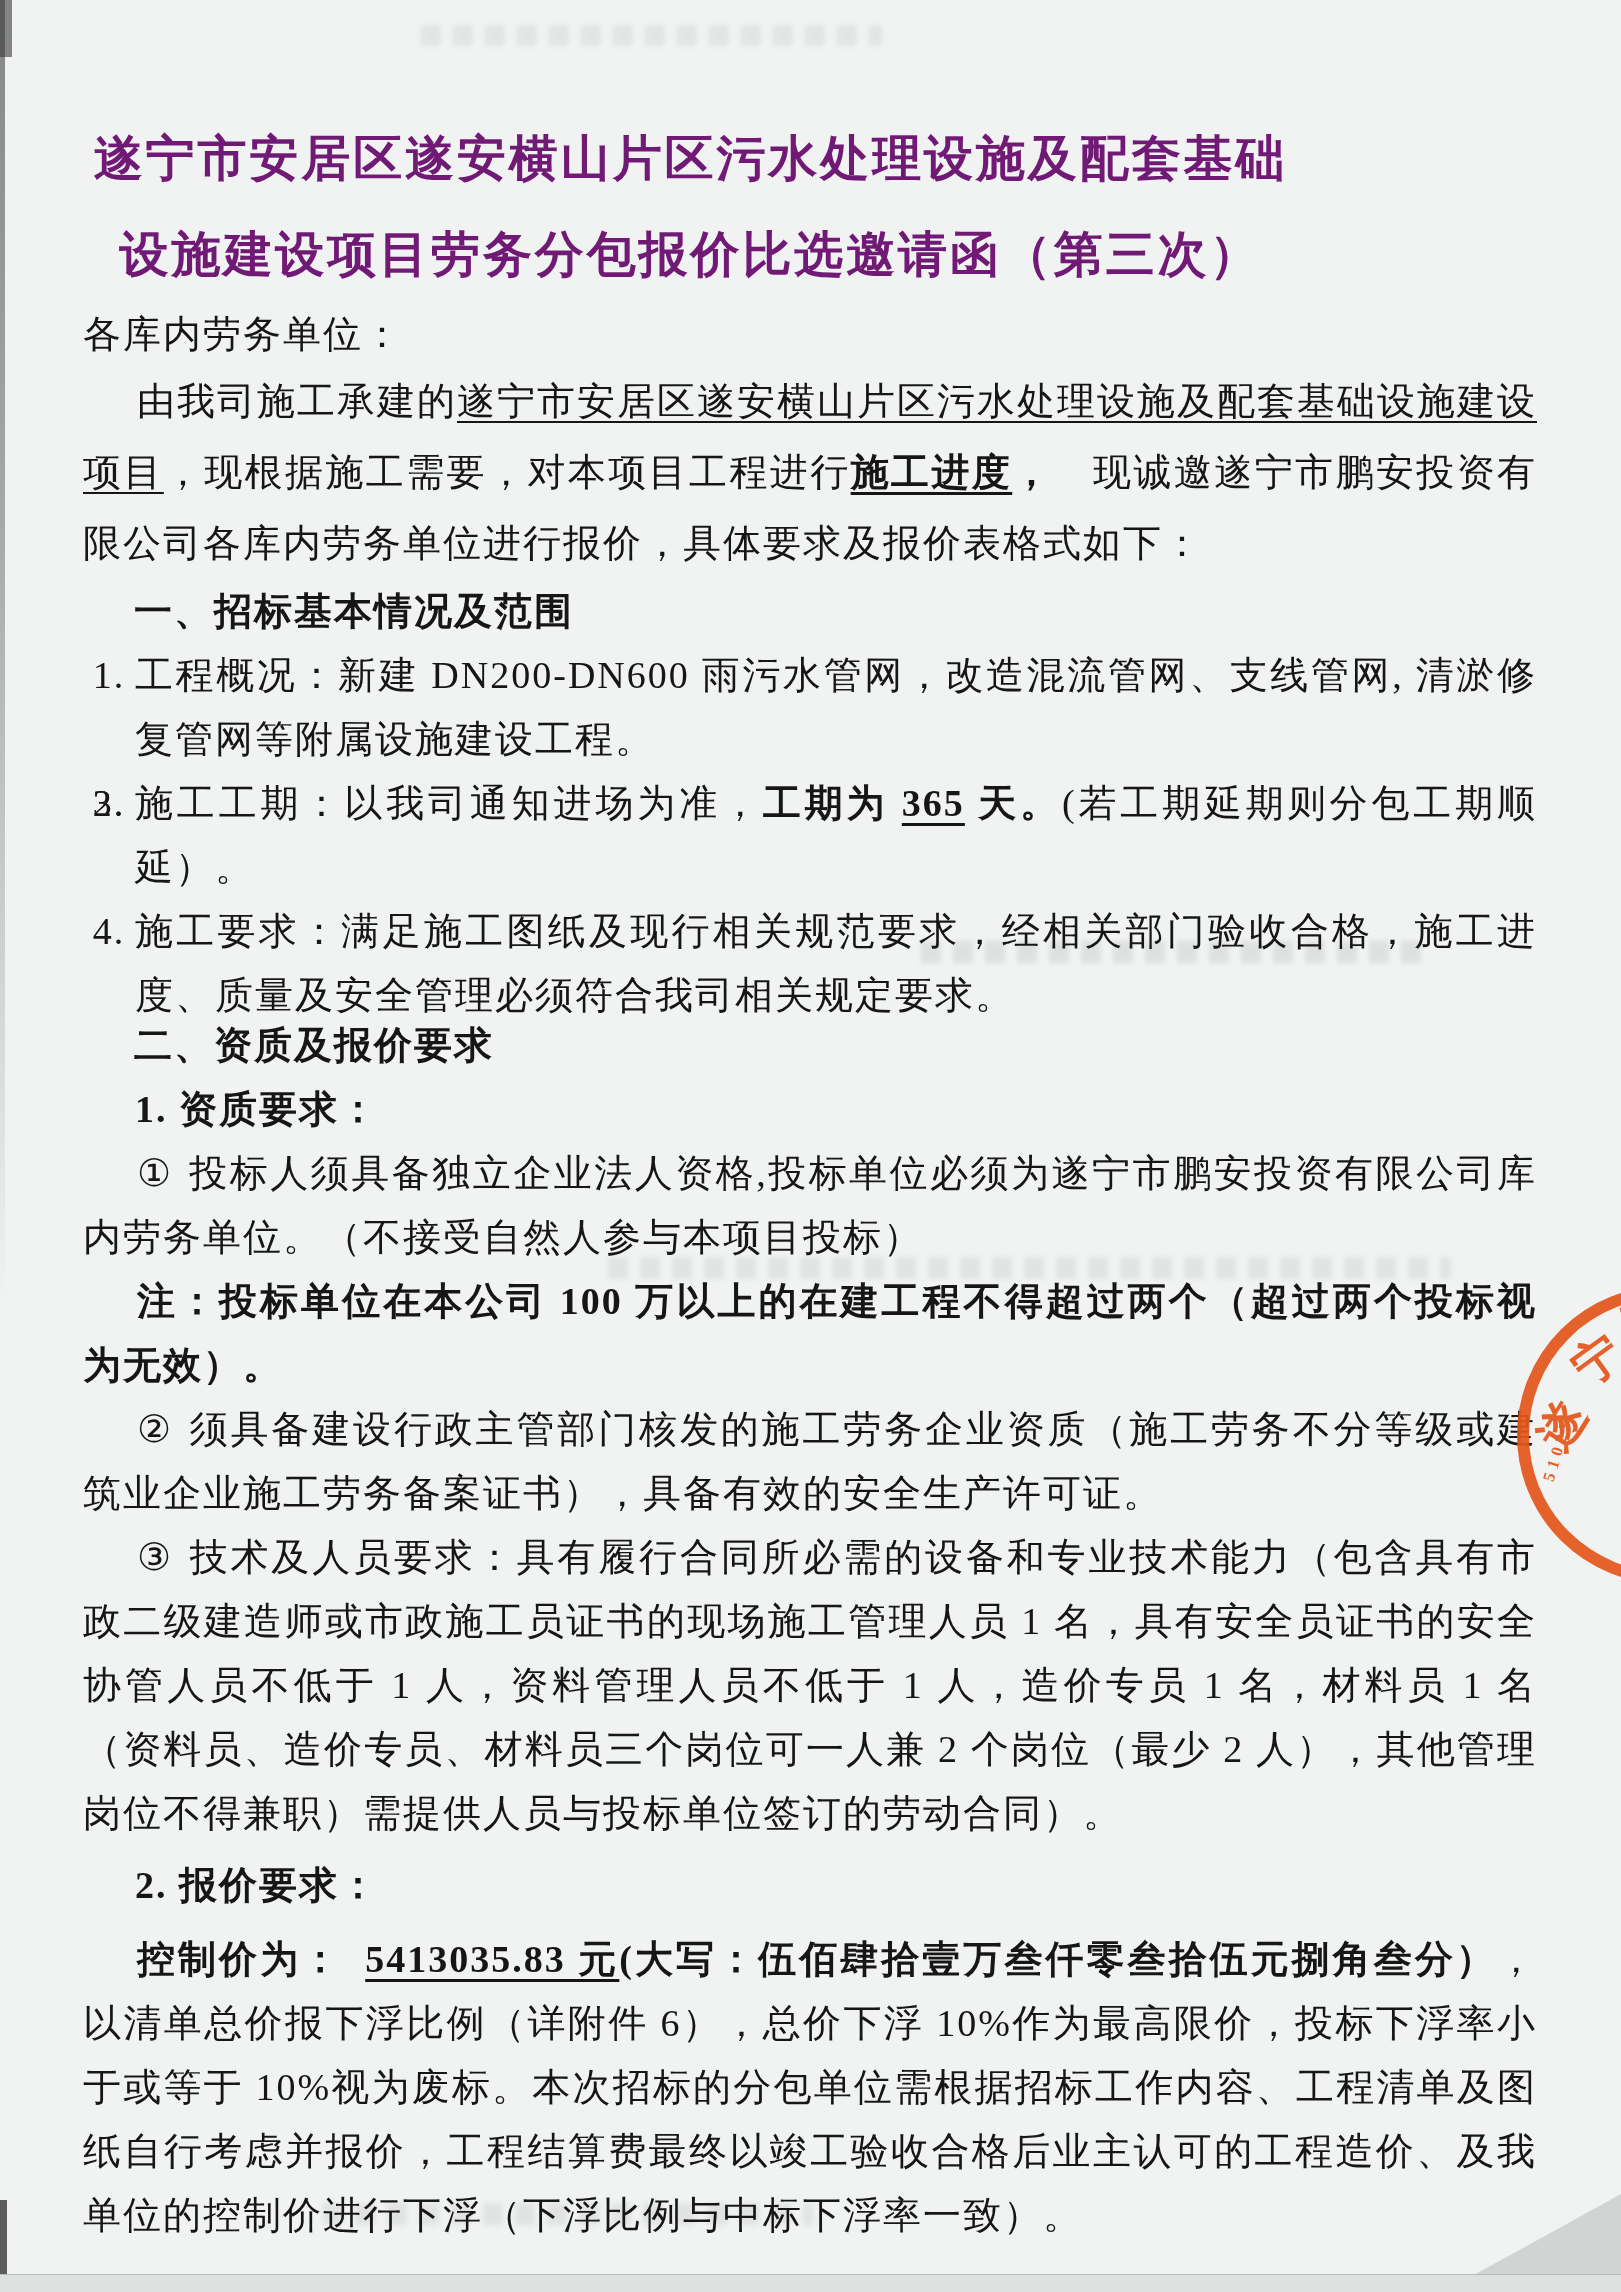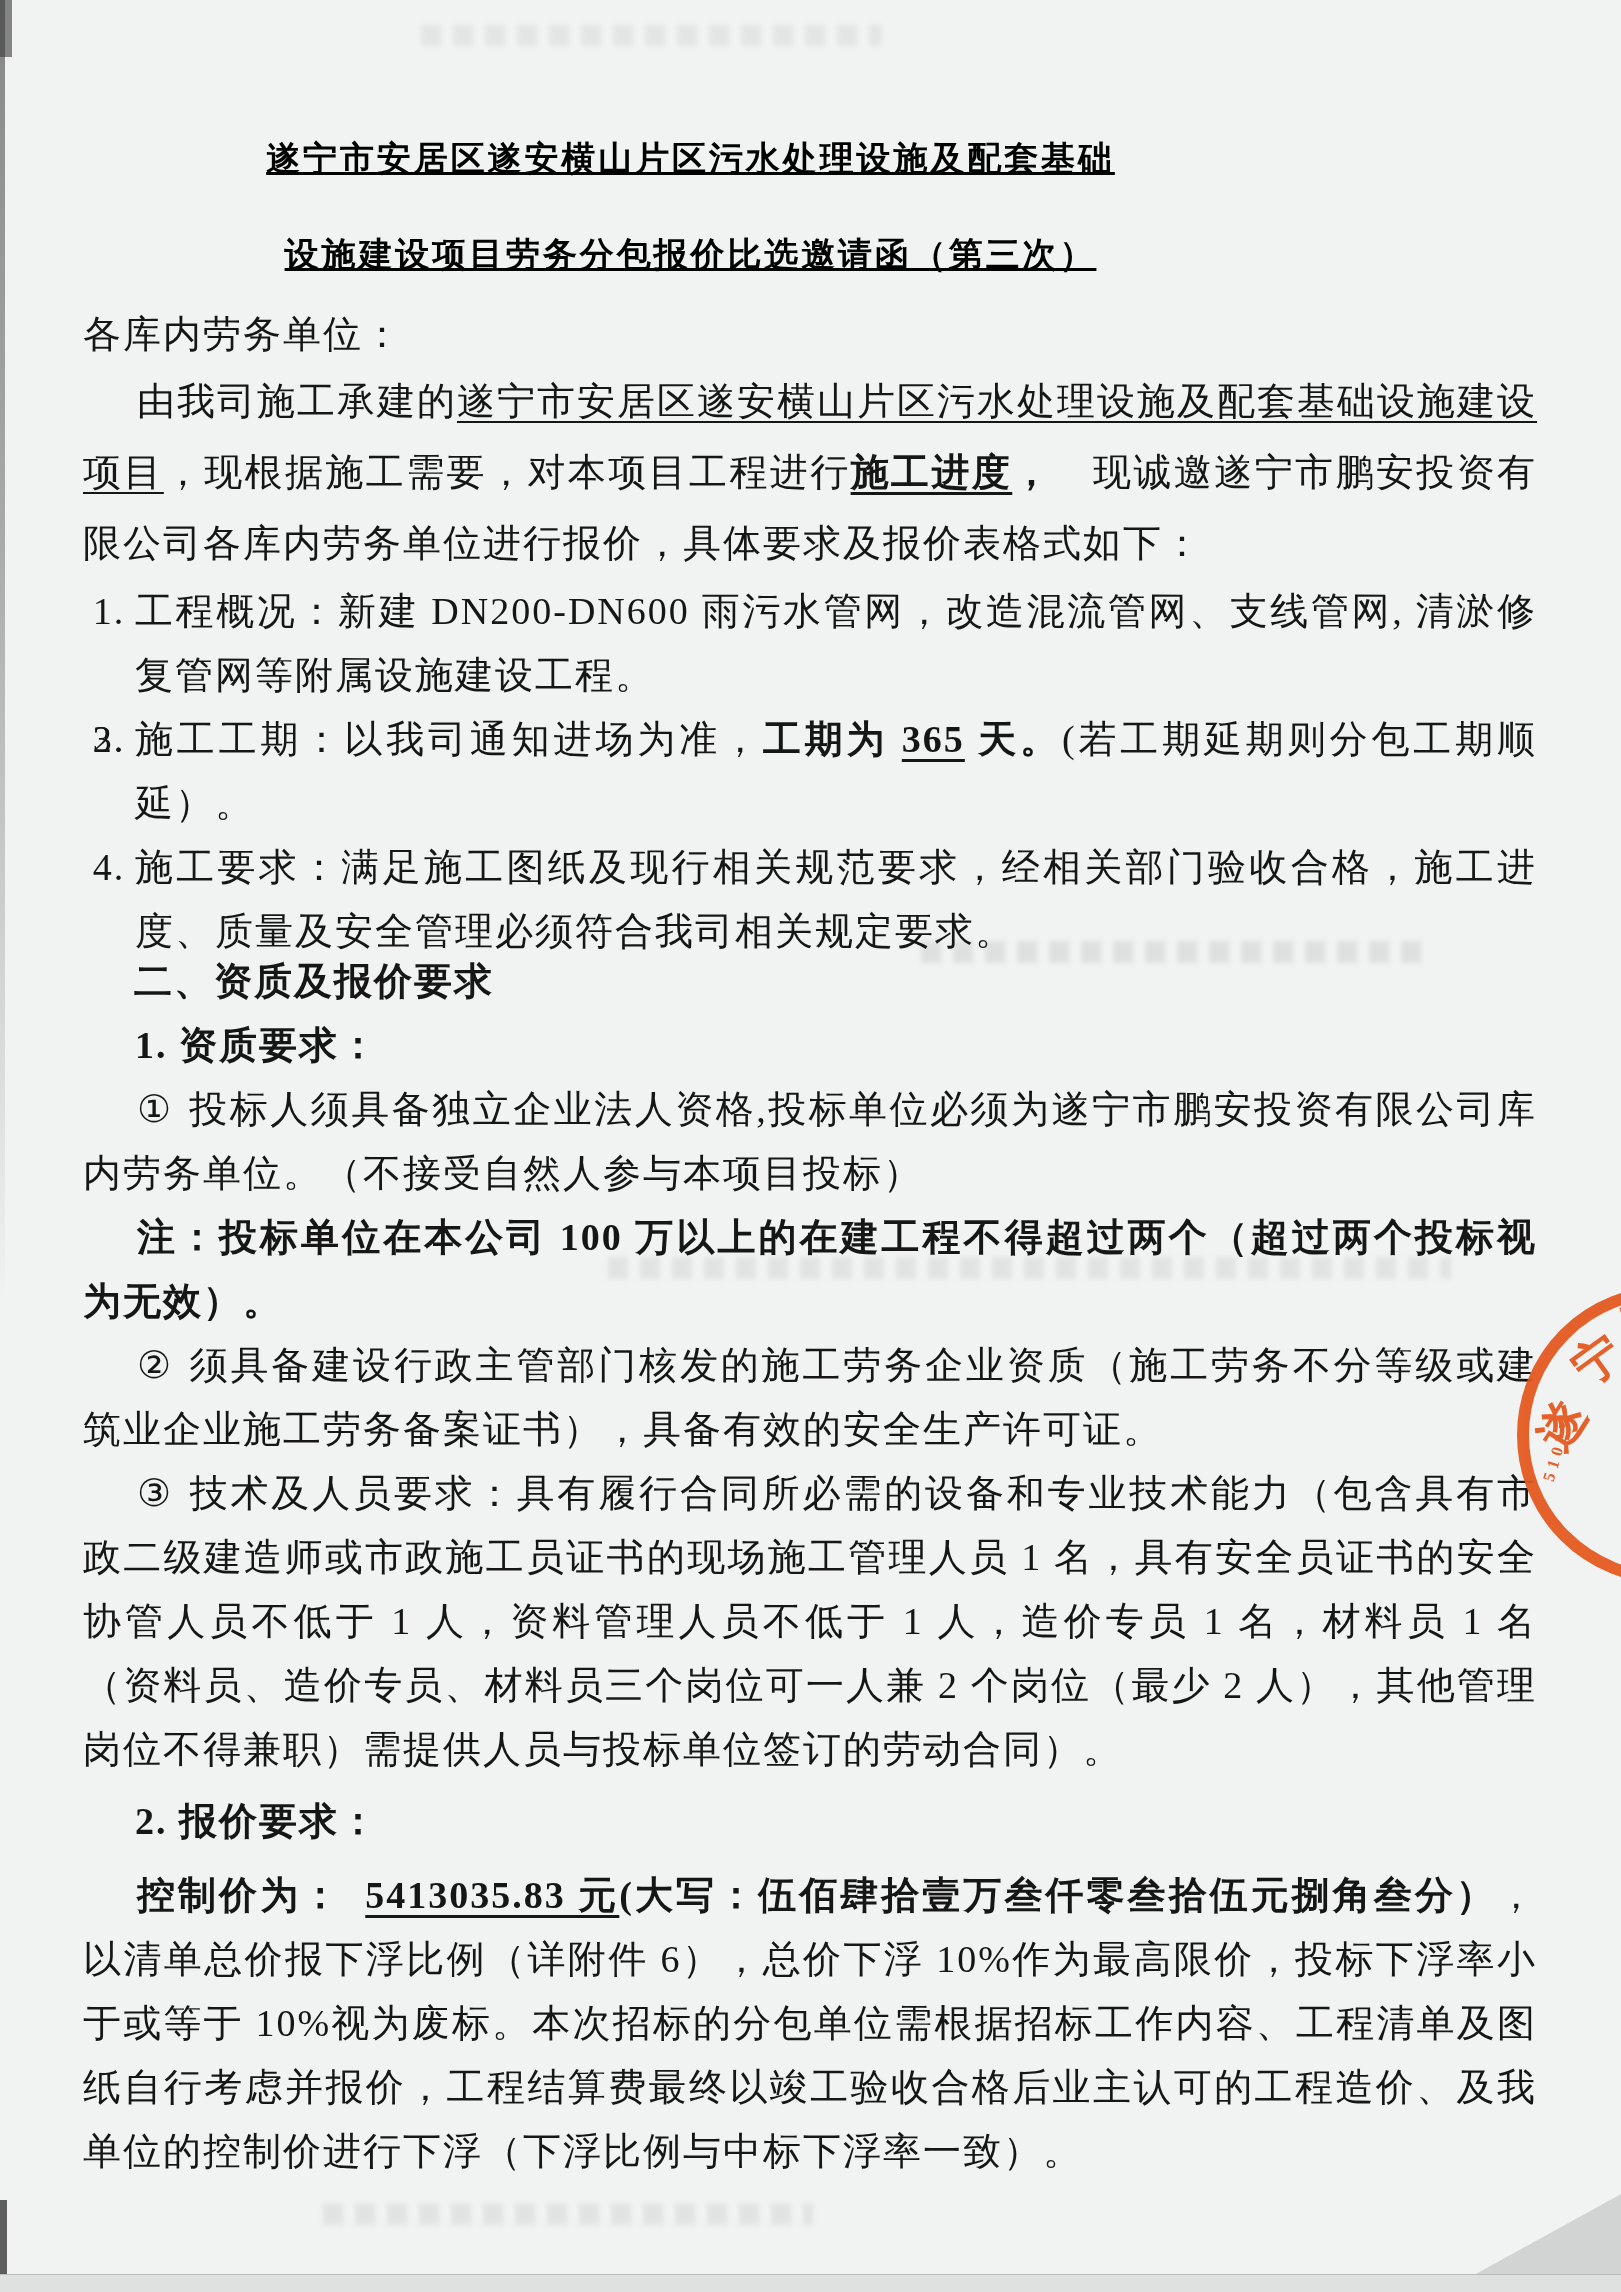--- a/index.html
+++ b/index.html
@@ -11,25 +11,24 @@
     font-family:"Liberation Serif","DejaVu Serif",serif;
     color:#161616;
   }
   
   .title{
     margin:110px 0 0 83px;
     width:1215px;
     text-align:center;
     font-family:"Liberation Sans","DejaVu Sans",sans-serif;
     font-weight:bold;
-    font-size:34px;
+    font-size:49px;
     letter-spacing:2.9px;
     line-height:96px;
-    color:#000000;
-    text-decoration:underline;
+    color:#701a75;
   }
   .title .tl{display:block;}
   
   .content{
     position:relative;
     margin:0 0 0 83px;
     width:1454px;
     font-size:38px;
     line-height:64px;
     letter-spacing:2px;
@@ -110,20 +109,21 @@
     <span class="tl">遂宁市安居区遂安横山片区污水处理设施及配套基础</span>
     <span class="tl">设施建设项目劳务分包报价比选邀请函（第三次）</span>
   </h1>
 
   <div class="content">
 
     <p class="salutation">各库内劳务单位：</p>
 
     <p class="para p1"><span>由我司施工承建的</span><span class="u">遂宁市安居区遂安横山片区污水处理设施及配套基础设施建设项目</span><span>，现根据施工需要，对本项目工程进行</span><span class="bu">施工进度</span><span class="b">，</span><span>　现诚邀遂宁市鹏安投资有限公司各库内劳务单位进行报价，具体要求及报价表格式如下：</span></p>
 
+    <p class="heading">一、招标基本情况及范围</p>
 
     <div class="li">
       <span class="num">1.</span>
       <span class="litxt">工程概况：新建 DN200-DN600 雨污水管网，改造混流管网、支线管网, 清淤修复管网等附属设施建设工程。</span>
     </div>
 
     <div class="li">
       <span class="num">2.</span>
     </div>
 

